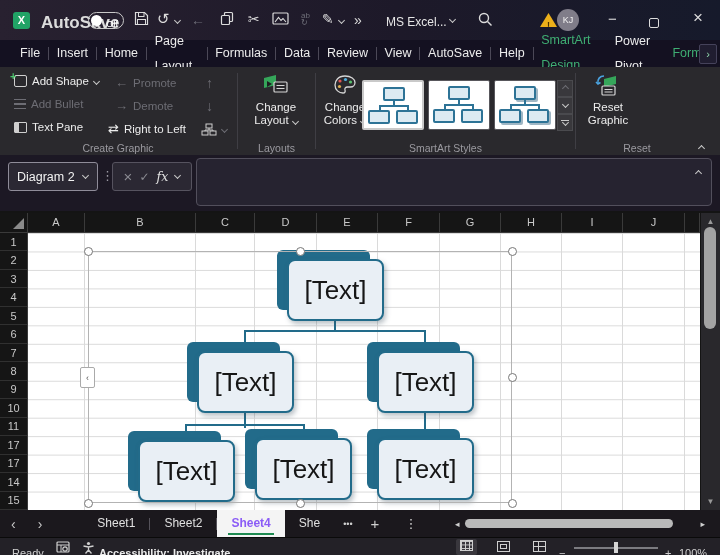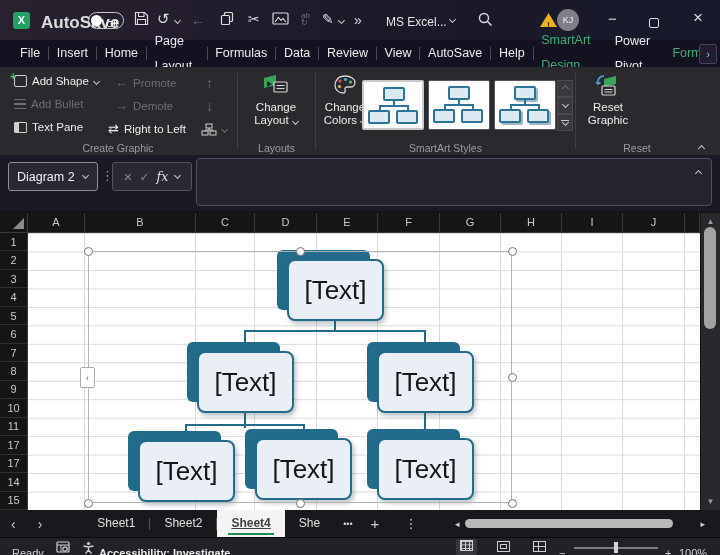--- a/index.html
+++ b/index.html
@@ -81,21 +81,21 @@
 .tp-toggle{position:absolute;left:52px;top:134px;width:15px;height:21px;background:#fff;border:1px solid #aaa;border-radius:2px;z-index:6;color:#555;font-size:9px;text-align:center;line-height:20px;}
 .vscroll{position:absolute;left:701px;top:2px;width:19px;height:297px;background:#29282c;}
 .vthumb{position:absolute;left:3px;top:14px;width:12px;height:102px;background:#a3a3a3;border-radius:6px;}
 .varr{position:absolute;left:0;width:19px;text-align:center;color:#9a9a9a;font-size:8px;}
 
 .sheetbar{position:absolute;left:0;top:510px;width:720px;height:27px;background:#1b181d;display:flex;align-items:center;}
 .snav{color:#c9c9c9;font-size:14px;padding:0 11px;}
 .stabs{display:flex;align-items:center;margin-left:30px;height:27px;}
 .stab{padding:0 14px;font-size:12px;color:#e0e0e0;line-height:27px;}
 .ssep{width:1px;height:12px;background:#55525a;}
-.stab.active{background:#f4f4f4;color:#404040;font-weight:bold;position:relative;text-decoration:underline;}
+.stab.active{background:#f4f4f4;color:#8b5cf6;font-weight:bold;position:relative;}
 .stab.active i{position:absolute;left:11px;right:11px;bottom:2px;height:2.5px;background:#1d8a50;}
 .sbtn{color:#d0d0d0;padding:0 9px;font-size:13px;}
 .hscroll{position:absolute;left:452px;top:5px;width:256px;height:17px;display:flex;align-items:center;}
 .harr{color:#cfcfcf;font-size:9px;padding:0 3px;}
 .htrack{flex:1;height:10px;position:relative;}
 .hthumb{position:absolute;left:2px;top:0.5px;width:208px;height:9px;background:#b9b9b9;border-radius:5px;}
 
 .statusbar{position:absolute;left:0;top:537px;width:720px;height:18px;background:#232127;border-top:1px solid #0a0a0a;color:#d0d0d0;font-size:11px;}
 .sb{position:absolute;top:8px;line-height:14px;}
 .viewic{display:inline-block;width:13px;height:11px;border:1.2px solid #cfcfcf;position:relative;}

